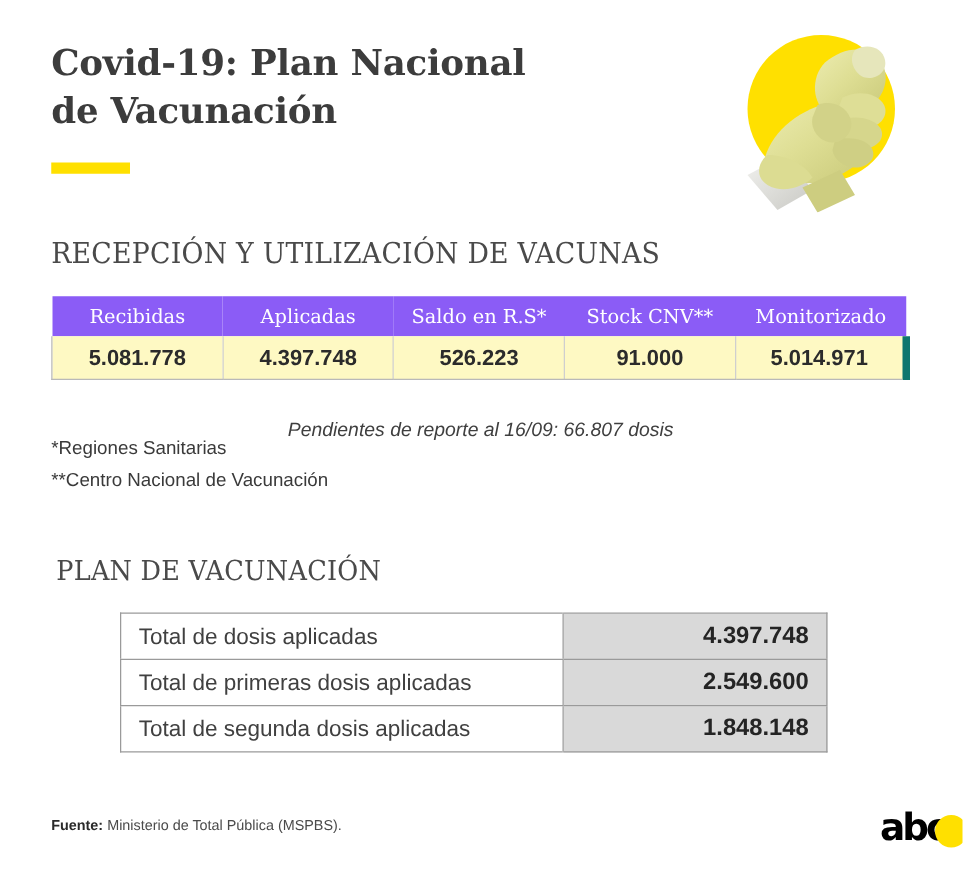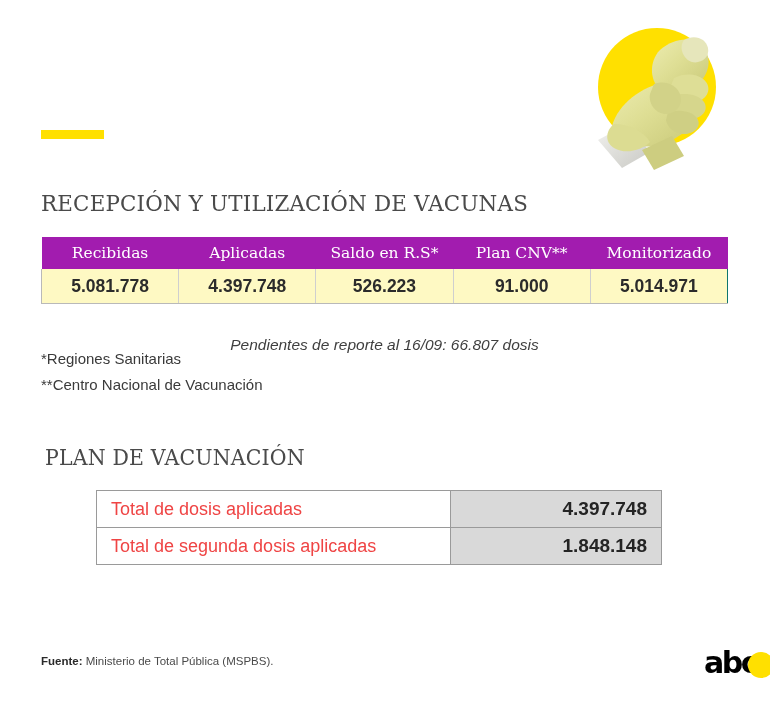--- a/index.html
+++ b/index.html
@@ -94,21 +94,21 @@
   
   .table-recepcion {
     position: absolute;
     left: 41px;
     top: 237px;
     width: 687px;
     border-collapse: collapse;
     table-layout: fixed;
   }
   .table-recepcion th {
-    background: #a21caf;
+    background: #8b5cf6;
     color: #ffffff;
     font-family: "DejaVu Serif", "Liberation Serif", serif;
     font-weight: normal;
     font-size: 15.5px;
     height: 32px;
     text-align: center;
     padding: 0 4px;
     border: none;
     white-space: nowrap;
   }
@@ -120,21 +120,21 @@
     font-size: 17.5px;
     height: 34px;
     text-align: center;
     border-left: 1px solid #cfcfcf;
     border-right: 1px solid #cfcfcf;
     border-bottom: 1px solid #b9b9b9;
     padding: 0 4px;
     white-space: nowrap;
   }
   .table-recepcion td:first-child { border-left: 1px solid #b9b9b9; }
-  .table-recepcion td:last-child { border-right: 1px solid #0f766e; }
+  .table-recepcion td:last-child { border-right: 6px solid #0f766e; }
 
   
   .note-pendientes {
     position: absolute;
     left: 41px;
     top: 321px;
     width: 687px;
     text-align: center;
     font-family: "Liberation Sans", sans-serif;
     font-style: italic;
@@ -166,21 +166,21 @@
   .table-plan td {
     height: 36px;
     padding: 0 14px;
     border-bottom: 1px solid #9a9a9a;
     font-family: "Liberation Sans", sans-serif;
     white-space: nowrap;
   }
   .table-plan tr:last-child td { border-bottom: none; }
   .table-plan .plan-label {
     background: #ffffff;
-    color: #ef4444;
+    color: #404040;
     font-size: 18px;
     text-align: left;
   }
   .table-plan .plan-value {
     background: #d9d9d9;
     color: #242424;
     font-weight: bold;
     font-size: 19px;
     text-align: right;
     width: 182px;
@@ -226,20 +226,22 @@
     height: 26px;
     border-radius: 50%;
     background: #ffe000;
   }
 </style>
 </head>
 <body>
 
 <div class="header">
   <div class="title">
+    <span class="title-line">Covid-19: Plan Nacional</span>
+    <span class="title-line">de Vacunación</span>
   </div>
   <div class="accent-bar"></div>
 
   <div class="hero-graphic">
     <div class="hero-circle"></div>
     <svg class="hero-hands" viewBox="0 0 145 150">
       <defs>
         <linearGradient id="gloveGrad" x1="0" y1="0" x2="1" y2="1">
           <stop offset="0%" stop-color="#ececb0"></stop>
           <stop offset="45%" stop-color="#dede94"></stop>
@@ -281,21 +283,21 @@
 </div>
 
 <div class="section-heading" id="heading-recepcion">RECEPCIÓN Y UTILIZACIÓN DE VACUNAS</div>
 
 <table class="table-recepcion">
   <thead>
     <tr>
       <th>Recibidas</th>
       <th>Aplicadas</th>
       <th>Saldo en R.S*</th>
-      <th>Plan CNV**</th>
+      <th>Stock CNV**</th>
       <th>Monitorizado</th>
     </tr>
   </thead>
   <tbody>
     <tr>
       <td>5.081.778</td>
       <td>4.397.748</td>
       <td>526.223</td>
       <td>91.000</td>
       <td>5.014.971</td>
@@ -309,20 +311,24 @@
 
 <div class="section-heading" id="heading-plan">PLAN DE VACUNACIÓN</div>
 
 <table class="table-plan">
   <tbody>
     <tr>
       <td class="plan-label">Total de dosis aplicadas</td>
       <td class="plan-value">4.397.748</td>
     </tr>
     <tr>
+      <td class="plan-label">Total de primeras dosis aplicadas</td>
+      <td class="plan-value">2.549.600</td>
+    </tr>
+    <tr>
       <td class="plan-label">Total de segunda dosis aplicadas</td>
       <td class="plan-value">1.848.148</td>
     </tr>
   </tbody>
 </table>
 
 <div class="footer-source">
   <b>Fuente:</b>
   <span>Ministerio de Total Pública (MSPBS).</span>
 </div>

